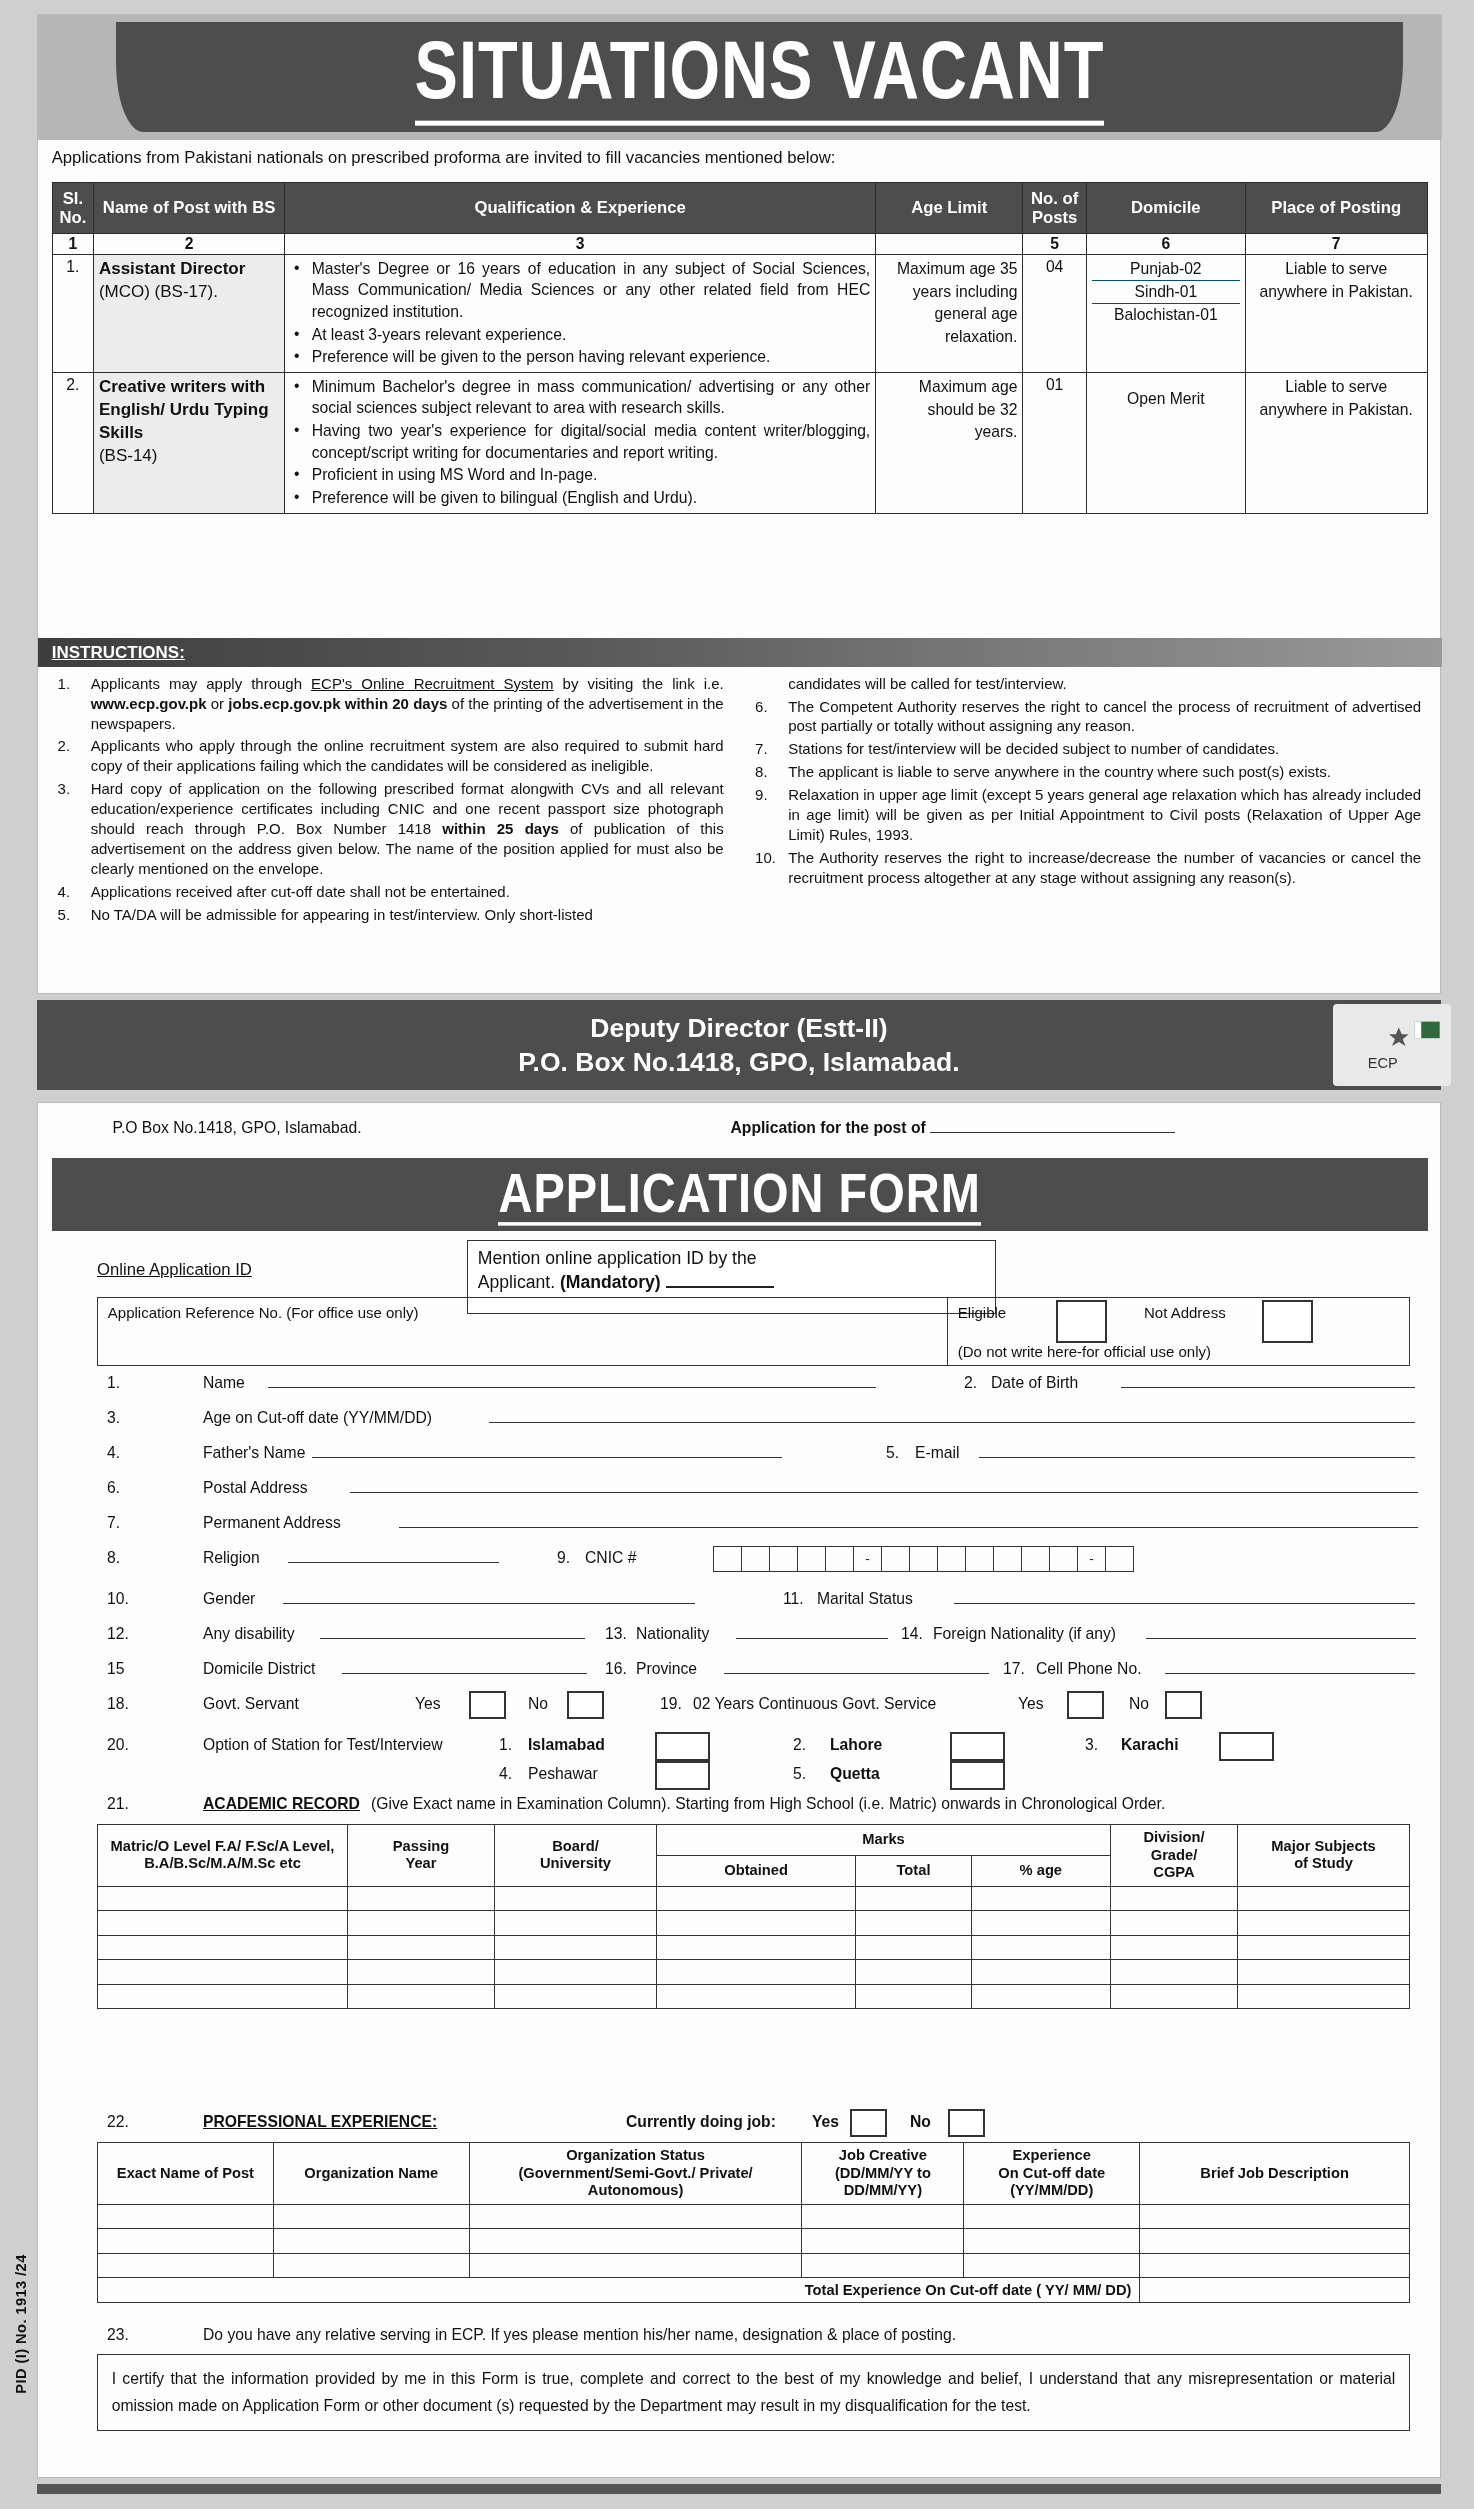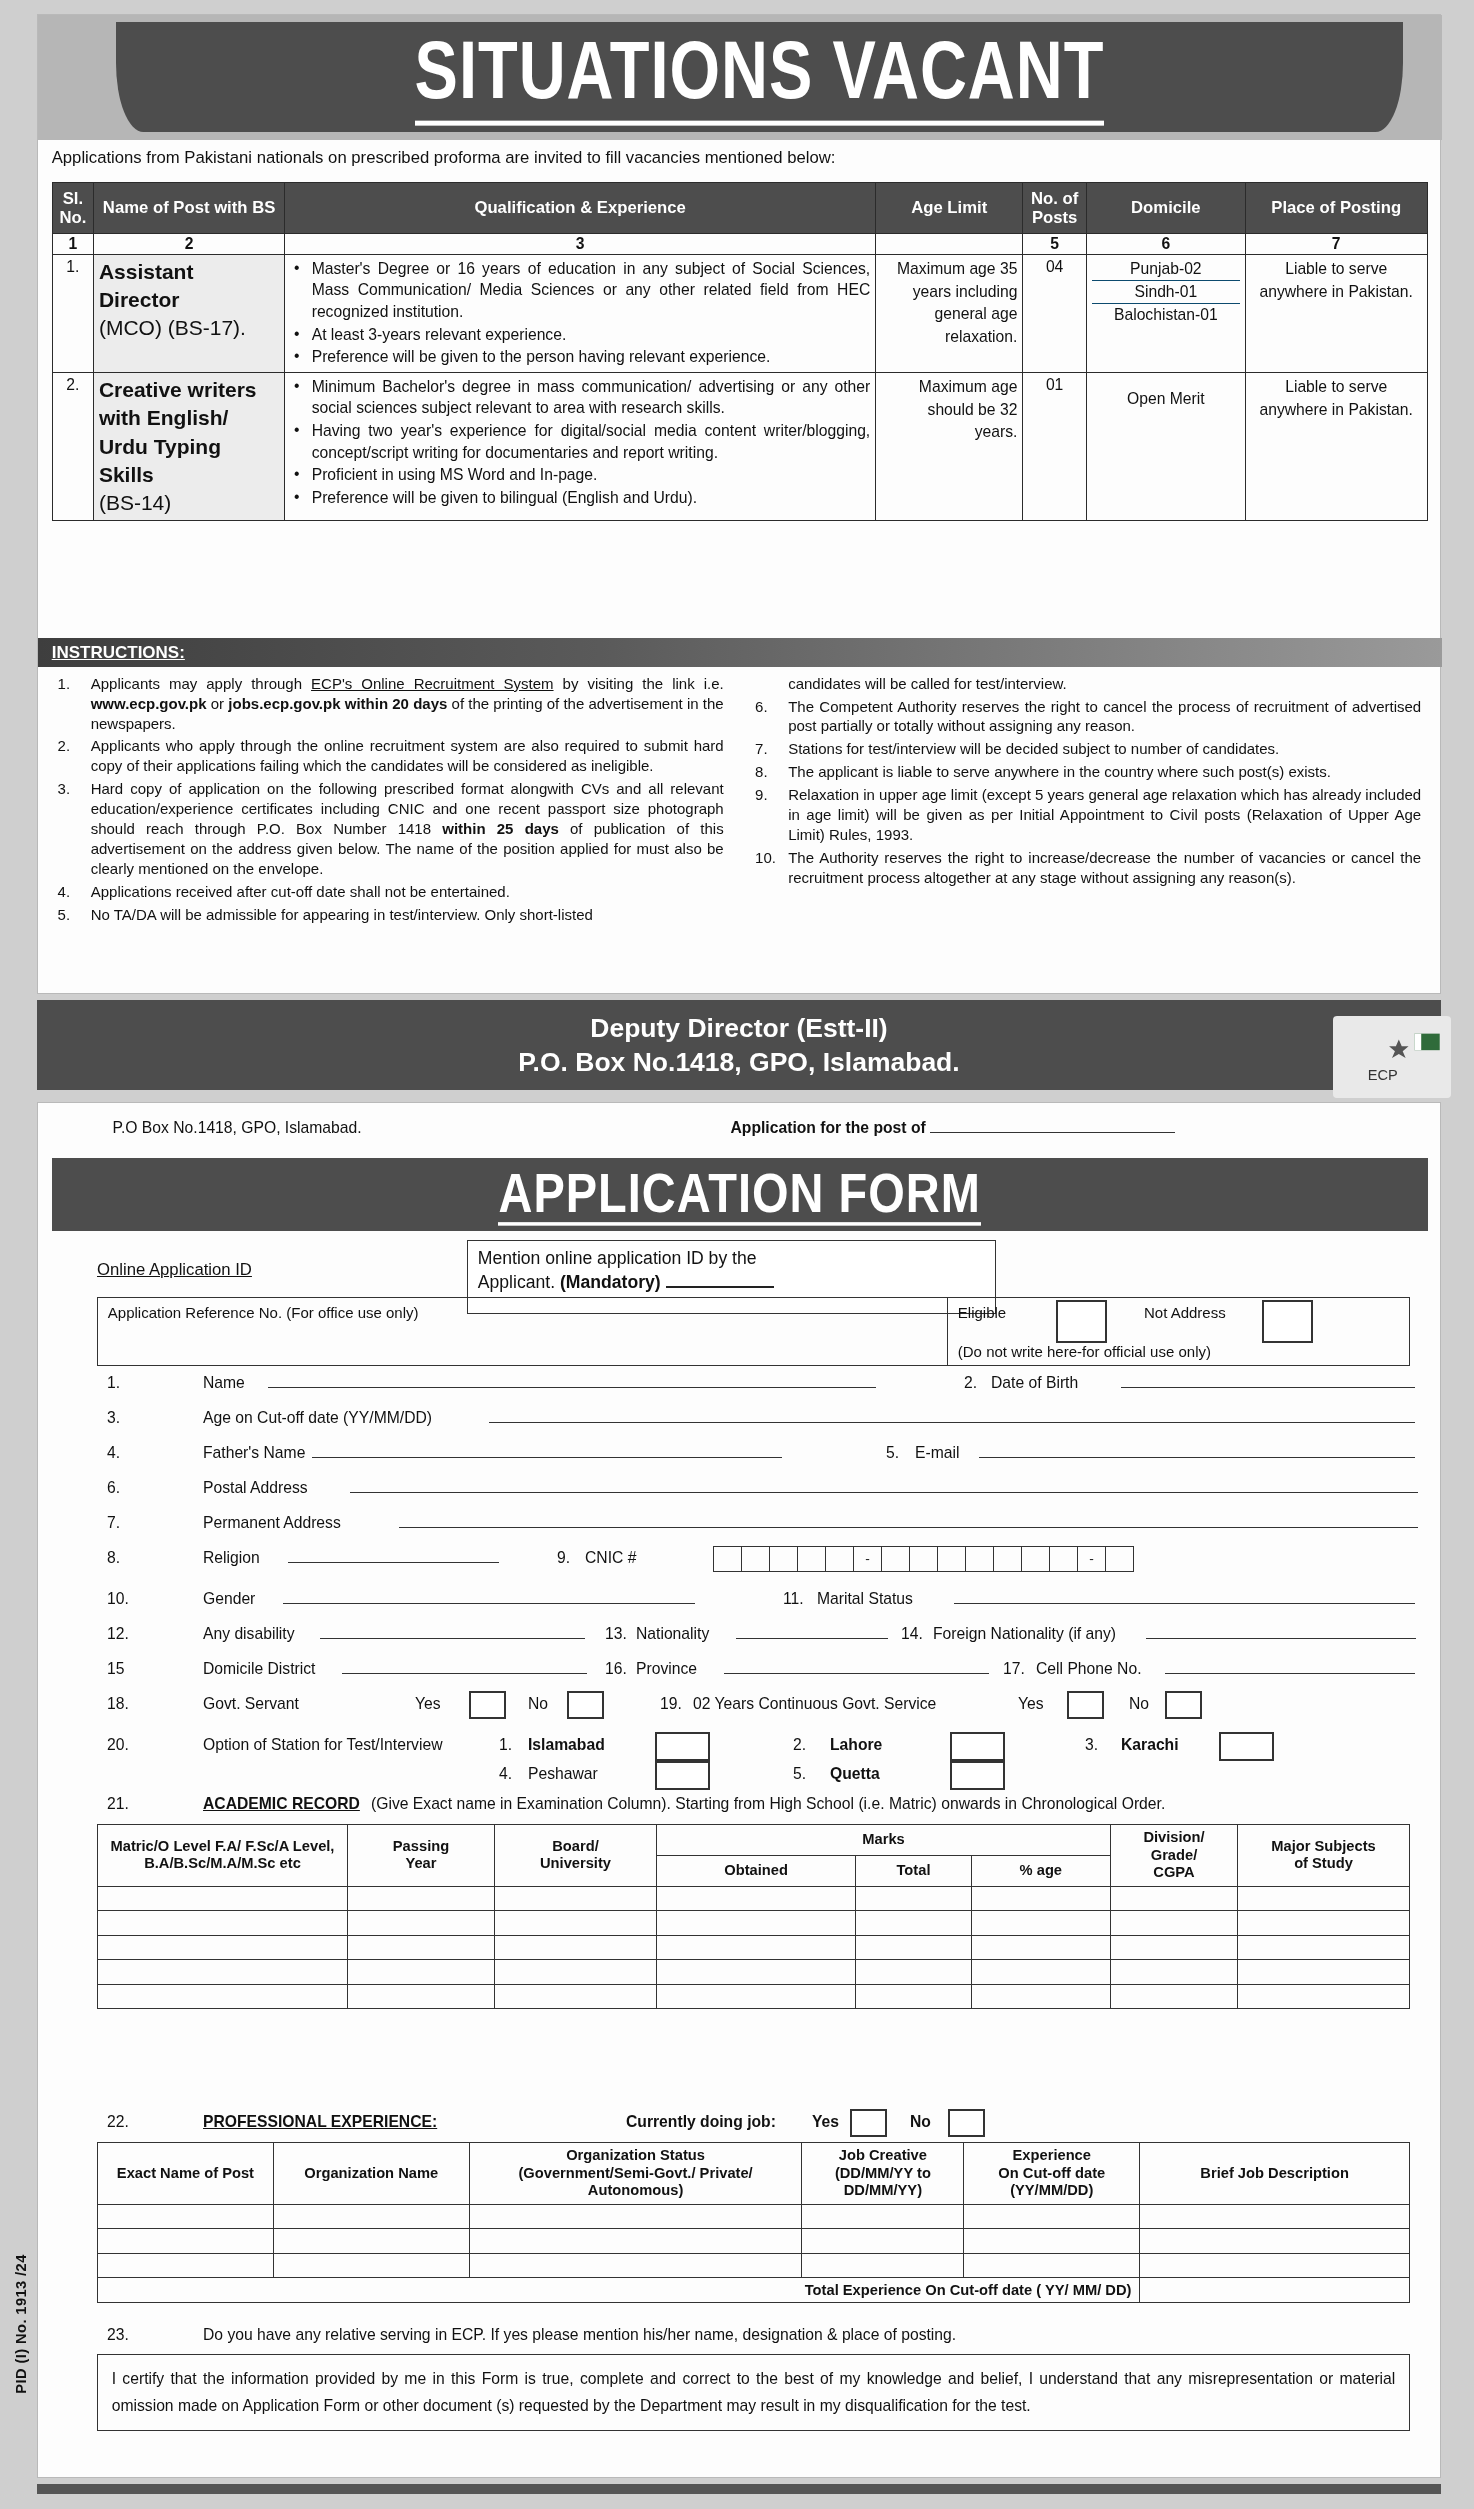--- a/index.html
+++ b/index.html
@@ -60,21 +60,21 @@
   }
   table.jobs th, table.jobs td {
     border:1px solid #2b2b2b; padding:2.9px 4.9px; vertical-align:top;
   }
   table.jobs thead th {
     background:#4d4d4d; color:#fff; text-align:center; vertical-align:middle;
     font-size:16.7px; padding:5.9px 3.9px; line-height:1.15;
   }
   tr.colnum td { text-align:center; font-weight:bold; font-size:15.7px; padding:1px; }
   td.sl { text-align:center; width:33px; font-size:15.7px; }
-  td.post { width:165px; background:#ececec; font-size:21px; line-height:1.35; }
+  td.post { width:165px; background:#ececec; font-size:17px; line-height:1.35; }
   td.post b { font-weight:bold; }
   td.qual { width:510px; }
   td.age { width:127px; text-align:right; line-height:1.45; }
   td.posts { width:55px; text-align:center; vertical-align:middle; }
   td.dom { width:137px; padding:0; vertical-align:middle; }
   td.dom .dline { border-bottom:1px solid #0c4a6e; text-align:center; padding:2px 0; }
   td.dom .dline:last-child { border-bottom:none; }
   td.dom .pad { padding:13.7px 0; }
   td.place { width:157px; text-align:center; line-height:1.45; }
   ul.bul { margin:0; padding-left:19.6px; list-style:none; }
@@ -112,21 +112,21 @@
     position:absolute; left:37px; top:1000px; width:1404px; height:90px;
     background:#4d4d4d; color:#fff;
     display:flex; align-items:center; justify-content:center;
     text-align:center; line-height:1.3;
   }
   .dd-bar .l1 { font-size:26.5px; font-weight:bold; }
   .dd-bar .l2 { font-size:26.5px; font-weight:bold; }
   .emblem {
     position:absolute; right:23.5px; top:1004px; width:118px; height:82px;
     background:#e9e9e9; border-radius:3.9px;
-    display:flex; align-items:center; justify-content:center; overflow:hidden;margin-top:12px;
+    display:flex; align-items:center; justify-content:center; overflow:hidden;
   }
 
   
   .form {
     position:absolute; left:37px; top:1102px; width:1404px; height:1376px;
     background:#fdfdfd; border:1px solid #b9b9b9;
   }
   .fm-toprow {
     position:absolute; left:25.5px; top:13.7px; width:1353px; height:33px;
     font-size:15.7px;

